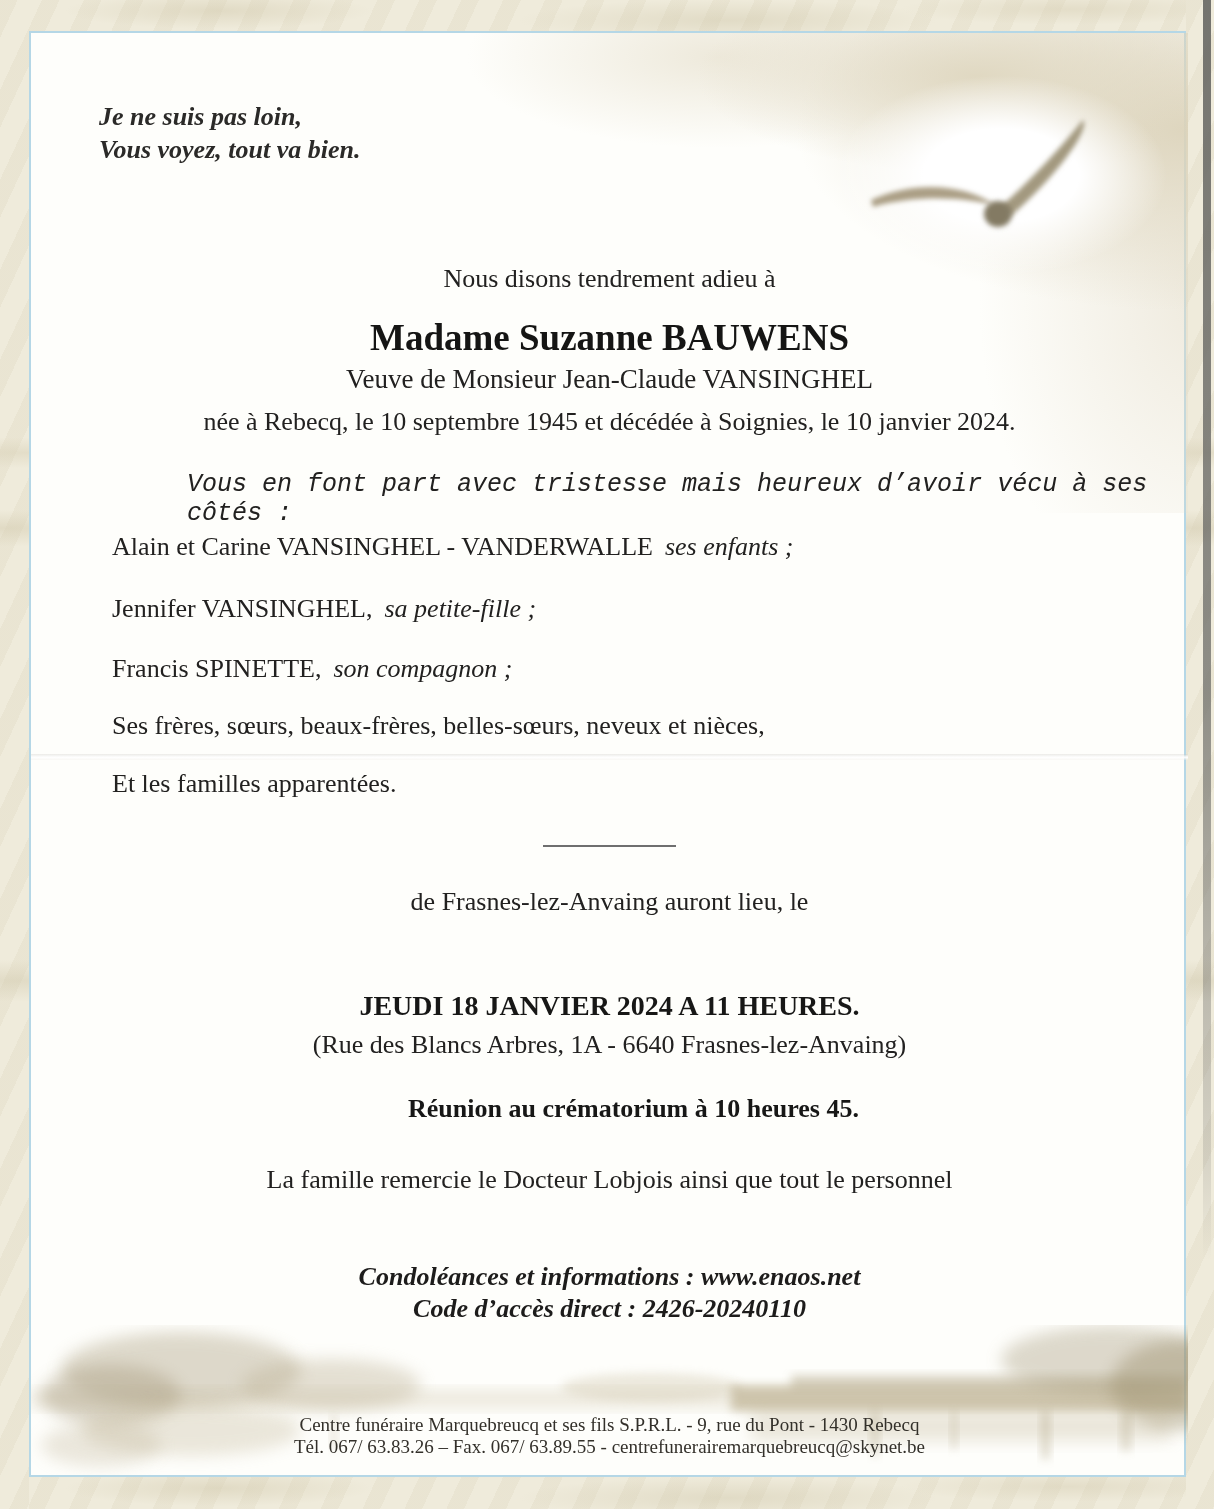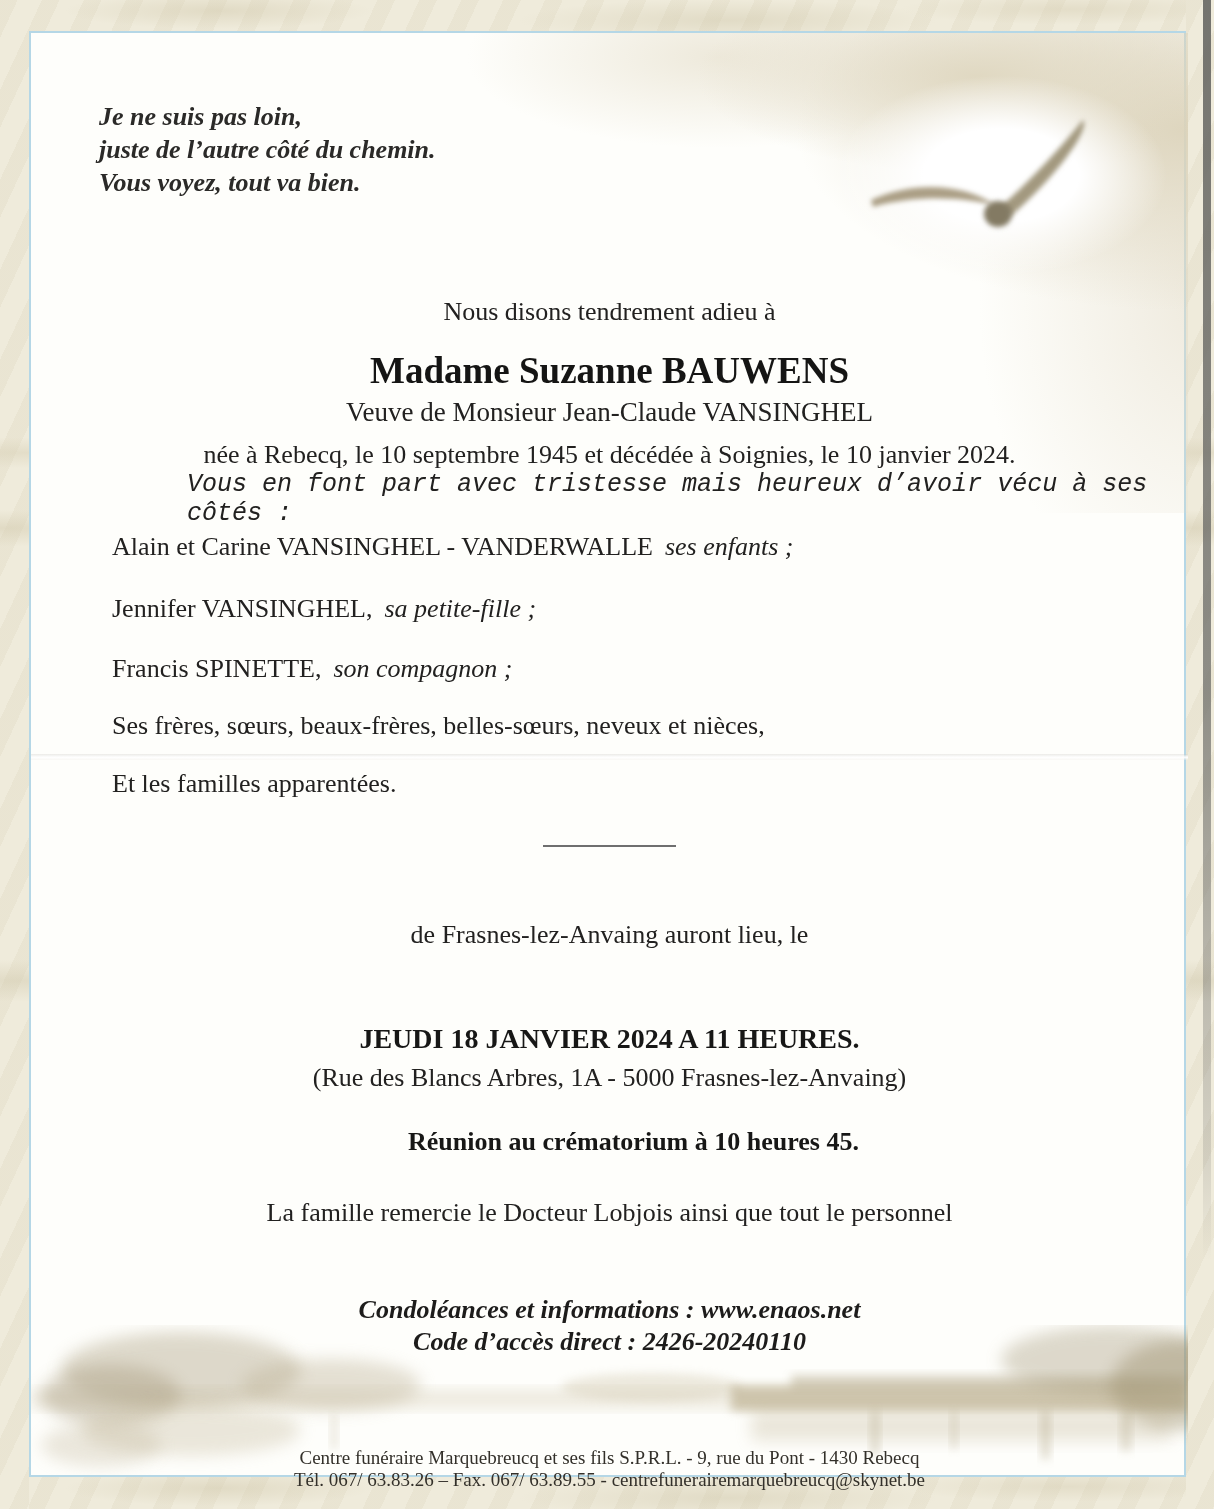--- a/index.html
+++ b/index.html
@@ -31,21 +31,21 @@
   .glow{position:absolute;left:775px;top:25px;width:390px;height:235px;pointer-events:none;
     background:radial-gradient(closest-side, rgba(255,255,255,1) 40%, rgba(255,255,255,0) 85%);}
   .dove{position:absolute;left:800px;top:35px;width:320px;height:200px;}
   
   .fold{position:absolute;left:0;top:721px;width:1157px;height:6px;
     background:linear-gradient(to bottom, rgba(160,158,150,.20), rgba(255,255,255,.95) 55%, rgba(232,230,222,.25));}
   
   .landscape{position:absolute;left:0;bottom:0;width:1157px;height:150px;}
   
   .t{position:absolute;color:#222120;}
-  .center{left:0;width:1157px;text-align:center;margin-top:33px;}
+  .center{left:0;width:1157px;text-align:center;}
   .poem{left:68px;top:67px;font-size:26px;line-height:33px;font-weight:bold;font-style:italic;color:#2b2a28;}
   .intro{top:231px;font-size:26px;}
   .name{top:283px;font-size:37px;font-weight:bold;color:#151514;}
   .widow{top:331px;font-size:27px;}
   .life{top:374px;font-size:26px;}
   .announce{left:156px;top:437px;font-size:25px;font-style:italic;font-family:Liberation Mono, monospace;}
   .rel-row{position:absolute;left:81px;width:1015px;display:flex;justify-content:flex-start;
            font-size:26px;color:#222120;gap:12px;}
   .rel-row .rel{font-style:italic;}
   .r0{top:499px}.r1{top:561px}.r2{top:621px}.r3{top:678px}.r4{top:736px}
@@ -116,21 +116,20 @@
       <rect x="920" y="86" width="6" height="38" fill="#a99c79" opacity=".3" filter="url(#b5)"></rect>
       <rect x="1010" y="86" width="9" height="48" fill="#a99c79" opacity=".35" filter="url(#b5)"></rect>
       <rect x="1090" y="86" width="10" height="40" fill="#a99c79" opacity=".3" filter="url(#b5)"></rect>
       <rect x="300" y="90" width="6" height="34" fill="#b3a786" opacity=".3" filter="url(#b5)"></rect>
     </svg>
 
     <div class="fold"></div>
 
     <div class="t poem">
       <div>Je ne suis pas loin,</div>
-      <div>juste de l’autre côté du chemin.</div>
       <div>Vous voyez, tout va bien.</div>
     </div>
 
     <div class="t center intro">Nous disons tendrement adieu à</div>
     <div class="t center widow">Veuve de Monsieur Jean-Claude VANSINGHEL</div>
     <div class="t center name">Madame Suzanne BAUWENS</div>
     <div class="t center life">née à Rebecq, le 10 septembre 1945 et décédée à Soignies, le 10 janvier 2024.</div>
     <div class="t announce">Vous en font part avec tristesse mais heureux d’avoir vécu à ses côtés :</div>
 
     <div class="rel-row r0">
@@ -154,21 +153,21 @@
       <span class="rel"></span>
     </div>
 
     <div class="divider"></div>
 
     <div class="t center ceremony">
       <div>de Frasnes-lez-Anvaing auront lieu, le</div>
     </div>
 
     <div class="t center bigdate">JEUDI 18 JANVIER 2024 A 11 HEURES.</div>
-    <div class="t center address">(Rue des Blancs Arbres, 1A - 5000 Frasnes-lez-Anvaing)</div>
+    <div class="t center address">(Rue des Blancs Arbres, 1A - 6640 Frasnes-lez-Anvaing)</div>
     <div class="t center meeting">Réunion au crématorium à 10 heures 45.</div>
 
     <div class="t center thanks">
       <div>La famille remercie le Docteur Lobjois ainsi que tout le personnel</div>
     </div>
 
     <div class="t center condo">
       <div>Condoléances et informations : www.enaos.net</div>
       <div>Code d’accès direct : 2426-20240110</div>
     </div>

